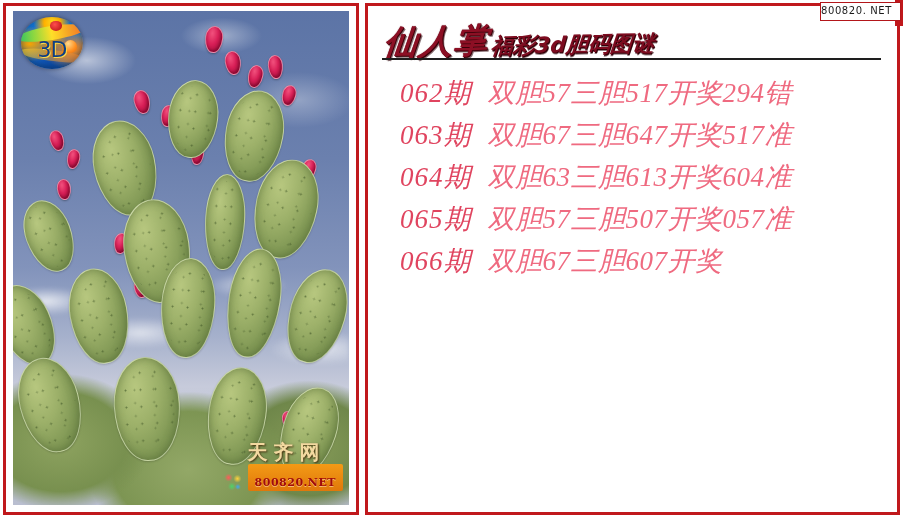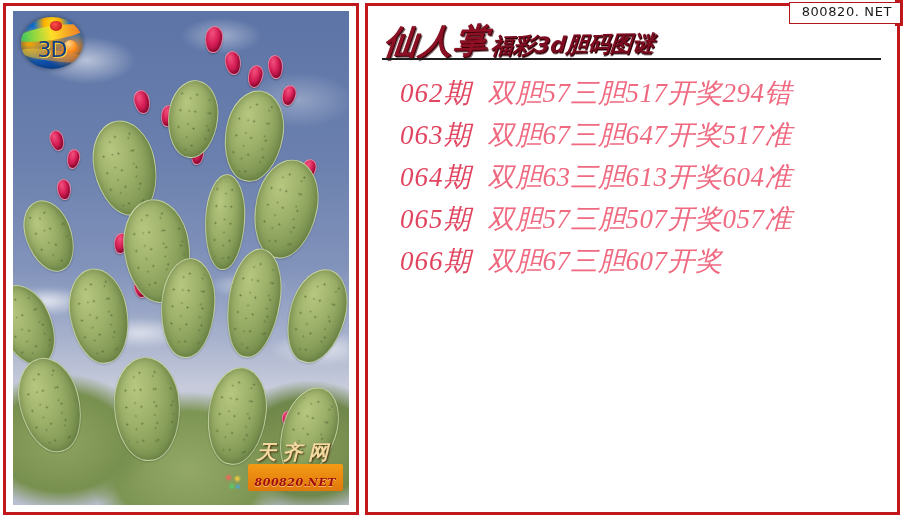--- a/index.html
+++ b/index.html
@@ -164,23 +164,22 @@
     width: 12px; height: 10px;
     background: radial-gradient(circle at 40% 35%, #ff4d4d, #b00d0d);
     border-radius: 46% 46% 52% 52%;
   }
 
   
   .wm {
     position: absolute;
     right: 6px;
     bottom: 14px;
-    text-align: center;
+    text-align: left;
     pointer-events: none;
-    font-style: italic;
   }
   .wm-cn {
     font-family: "DejaVu Sans", sans-serif;
     font-size: 20px;
     font-weight: 700;
     color: #f3d9a0;
     letter-spacing: 6px;
     text-shadow: 1px 1px 2px rgba(60,30,0,.85);
     line-height: 1;
   }
@@ -284,23 +283,23 @@
   }
   .row .body { color: #ef6a80; }
 
   
   .badge {
     position: absolute;
     right: 2px;
     top: 2px;
     background: #ffffff;
     border: 1px solid #b3161a;
-    padding: 2px 8px 3px 12px;
+    padding: 2px 8px 3px 0;
     font-family: "DejaVu Sans", sans-serif;
-    font-size: 13px;
+    font-size: 10px;
     color: #1a1a1a;
     letter-spacing: .6px;
     z-index: 5;
     line-height: 1.15;
   }
 
   
   .corner-nub {
     position: absolute;
     right: 0; top: 0;

